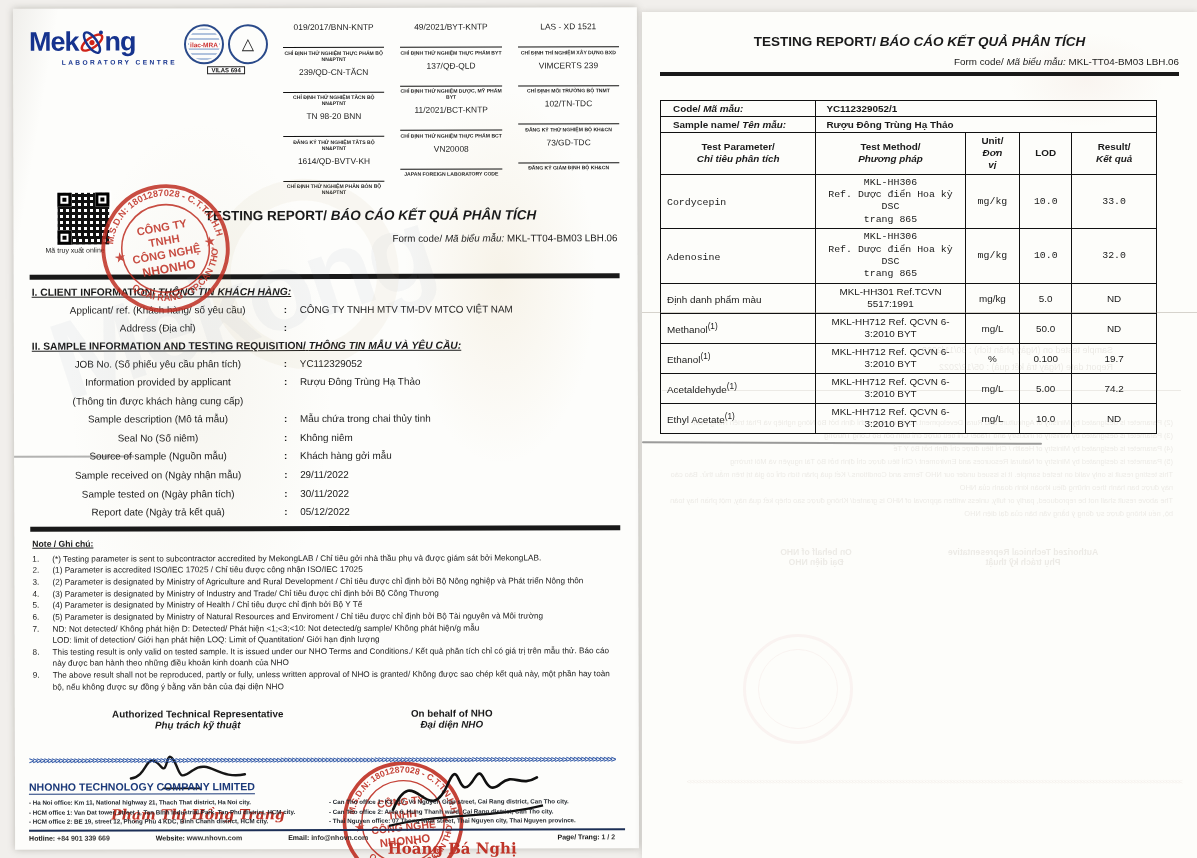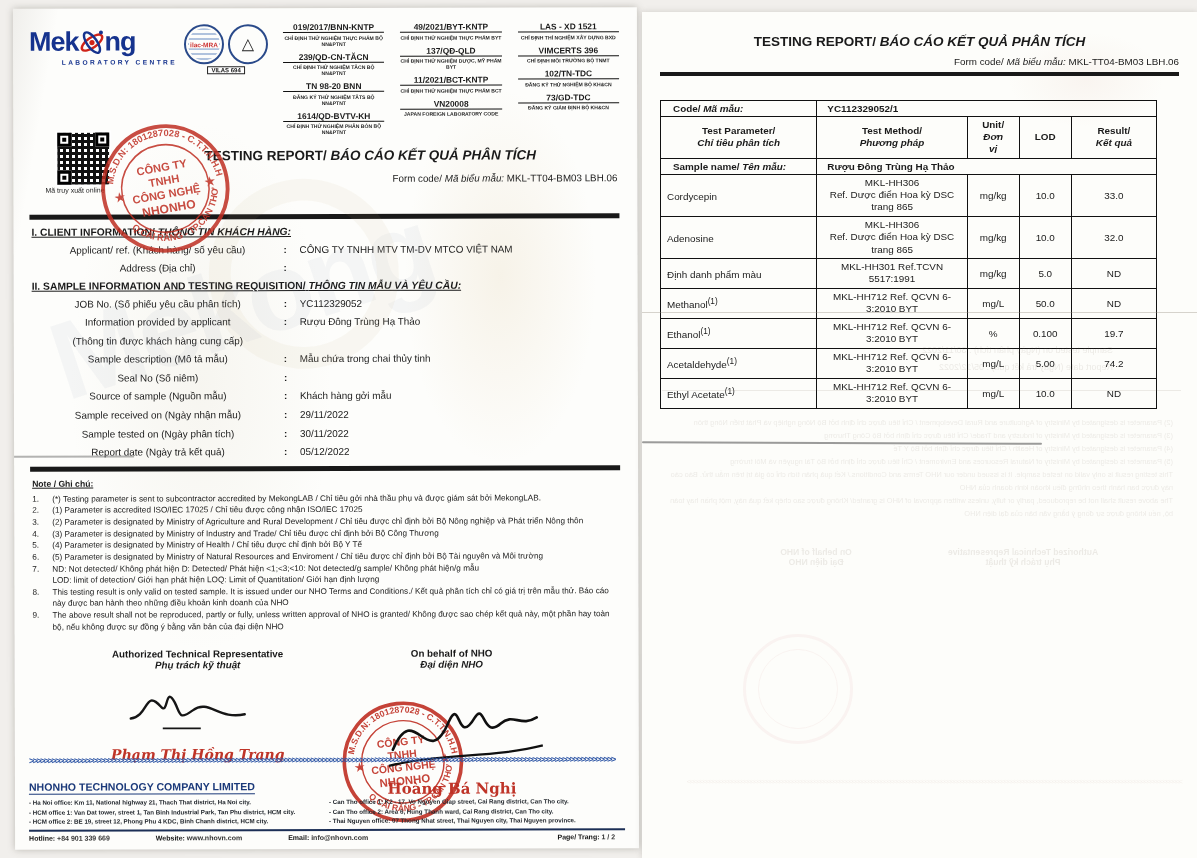--- a/index.html
+++ b/index.html
@@ -31,21 +31,21 @@
   .badges { width:98px; display:flex; flex-wrap:wrap; justify-content:center; padding-top:6px; }
   .badge-circ { width:40px; height:40px; border-radius:50%; border:2px solid #2a4a8a; position:relative;
                 display:flex; align-items:center; justify-content:center; margin:0 2px; overflow:hidden; }
   .ilac-lines { position:absolute; inset:2px; border-radius:50%;
                 background:repeating-linear-gradient(0deg,#9db4d6 0 2px,transparent 2px 5px); opacity:.8; }
   .ilac-txt { position:relative; font-size:6.5px; font-weight:bold; color:#c33; background:#fdfdfb; padding:0 1px; }
   .vilas-tri { font-size:16px; color:#222; line-height:1; }
   .vilas-box { font-size:6px; font-weight:bold; border:1px solid #222; padding:0 3px; margin-top:2px; background:#fff; }
   .accs { flex:1; display:grid; grid-template-columns:1fr 1fr 1fr; column-gap:16px; padding:4px 2px 0 8px; }
   .acc { margin-bottom:5px; }
-  .acc-num { font-size:8.4px; font-weight:bold; text-align:center; border-bottom:1.4px solid #111; padding-bottom:0; white-space:nowrap; }
+  .acc-num { font-size:8.4px; font-weight:normal; text-align:center; border-bottom:1.4px solid #111; padding-bottom:15px; white-space:nowrap; }
   .acc-cap { font-size:5.1px; font-weight:bold; text-align:center; padding-top:1.5px; color:#222; }
 
   
   .titlezone { position:relative; margin-top:2px; height:64px; }
   .qr { position:absolute; left:28px; top:-10px; width:52px; height:52px; background:
         repeating-linear-gradient(0deg,#111 0 3px,transparent 3px 6px),
         repeating-linear-gradient(90deg,#111 0 3px,#fff 3px 6px); outline:2px solid #fff; }
   .qr .f { position:absolute; width:14px; height:14px; border:3px solid #000; background:#fff; }
   .qr .f::after { content:""; position:absolute; inset:2px; background:#000; }
   .qr .f1{ left:0; top:0; } .qr .f2{ right:0; top:0; } .qr .f3{ left:0; bottom:0; }
@@ -122,21 +122,21 @@
   table.rt td, table.rt th { border:1.3px solid #111; font-size:9.9px; padding:2px 12px; vertical-align:middle; }
   .rt .lab { font-weight:bold; width:156px; }
   .rt .lab .vi { font-style:italic; }
   .rt .valb { font-weight:bold; padding-left:10px; }
   .rt th { text-align:center; font-weight:bold; line-height:1.25; padding:3px 2px; }
   .rt th .vi { font-style:italic; display:block; font-weight:bold; }
   .rt .param { text-align:left; padding-left:6px; width:156px; }
   .rt .method { text-align:center; white-space:pre-line; width:150px; line-height:1.25; padding:2px 2px; }
   .rt .c { text-align:center; }
   .rt .unit { width:48px; } .rt .lod { width:52px; } .rt .res { width:85px; }
-  .rt tr.h2 td { height:40px; }
+  .rt tr.h2 td { height:40px;font-family:Liberation Mono, monospace; }
   .rt tr.h1 td { height:30px; }
 
   
   .bleed { position:absolute; left:14px; right:14px; top:330px; bottom:10px; overflow:hidden;
            transform:scaleX(-1); opacity:.13; color:#7d6f60; pointer-events:none; }
   .bl-fields { font-size:9px; line-height:1.9; padding-left:70px; }
   .bl-rule { border-top:1.6px solid #7d6f60; margin:14px 6px 26px 2px; }
   .bl-notes { font-size:7.4px; line-height:1.75; padding:0 10px; }
   .bl-signs { display:flex; font-size:8.6px; font-weight:bold; margin-top:26px; }
   .bl-signs div { text-align:center; }
@@ -245,21 +245,21 @@
             </div>
           </div>
         <div>
 
             <div class="acc">
               <div class="acc-num">LAS - XD 1521</div>
               <div class="acc-cap">CHỈ ĐỊNH THÍ NGHIỆM XÂY DỰNG BXD</div>
             </div>
 
             <div class="acc">
-              <div class="acc-num">VIMCERTS 396</div>
+              <div class="acc-num">VIMCERTS 239</div>
               <div class="acc-cap">CHỈ ĐỊNH MÔI TRƯỜNG BỘ TNMT</div>
             </div>
 
             <div class="acc">
               <div class="acc-num">102/TN-TDC</div>
               <div class="acc-cap">ĐĂNG KÝ THỬ NGHIỆM BỘ KH&amp;CN</div>
             </div>
 
             <div class="acc">
               <div class="acc-num">73/GD-TDC</div>
@@ -354,20 +354,21 @@
 
           <div class="field">
             <div class="f-label">Sample description (Mô tả mẫu)</div>
             <div class="f-sep">:</div>
             <div class="f-val">Mẫu chứa trong chai thủy tinh</div>
           </div>
 
           <div class="field">
             <div class="f-label">Seal No (Số niêm)</div>
             <div class="f-sep">:</div>
+            <div class="f-val">Không niêm</div>
           </div>
 
           <div class="field">
             <div class="f-label">Source of sample (Nguồn mẫu)</div>
             <div class="f-sep">:</div>
             <div class="f-val">Khách hàng gởi mẫu</div>
           </div>
 
           <div class="field">
             <div class="f-label">Sample received on (Ngày nhận mẫu)</div>
@@ -525,20 +526,24 @@
       <span>MKL-TT04-BM03 LBH.06</span>
     </div>
     <div class="p2-divider"></div>
 
     <table class="rt">
       <tbody>
         <tr>
           <td class="lab"><span>Code/</span> <span class="vi">Mã mẫu:</span></td>
           <td class="valb" colspan="4">YC112329052/1</td>
         </tr>
+        <tr>
+          <td class="lab"><span>Sample name/</span> <span class="vi">Tên mẫu:</span></td>
+          <td class="valb" colspan="4">Rượu Đông Trùng Hạ Thảo</td>
+        </tr>
         <tr id="rt-head">
       <th>
         <span>Test Parameter/</span><span class="vi">Chỉ tiêu phân tích</span>
       </th>
 
       <th>
         <span>Test Method/</span><span class="vi">Phương pháp</span>
       </th>
 
       <th>
@@ -546,24 +551,20 @@
       </th>
 
       <th>
         <span>LOD</span><span class="vi"></span>
       </th>
 
       <th>
         <span>Result/</span><span class="vi">Kết quả</span>
       </th>
     </tr>
-        <tr>
-          <td class="lab"><span>Sample name/</span> <span class="vi">Tên mẫu:</span></td>
-          <td class="valb" colspan="4">Rượu Đông Trùng Hạ Thảo</td>
-        </tr>
       </tbody>
       <tbody id="rt-body">
       <tr class="h2">
         <td class="param"><span>Cordycepin</span><sup></sup></td>
         <td class="method c">MKL-HH306
 Ref. Dược điển Hoa kỳ DSC
 trang 865</td>
         <td class="c unit">mg/kg</td>
         <td class="c lod">10.0</td>
         <td class="c res">33.0</td>

